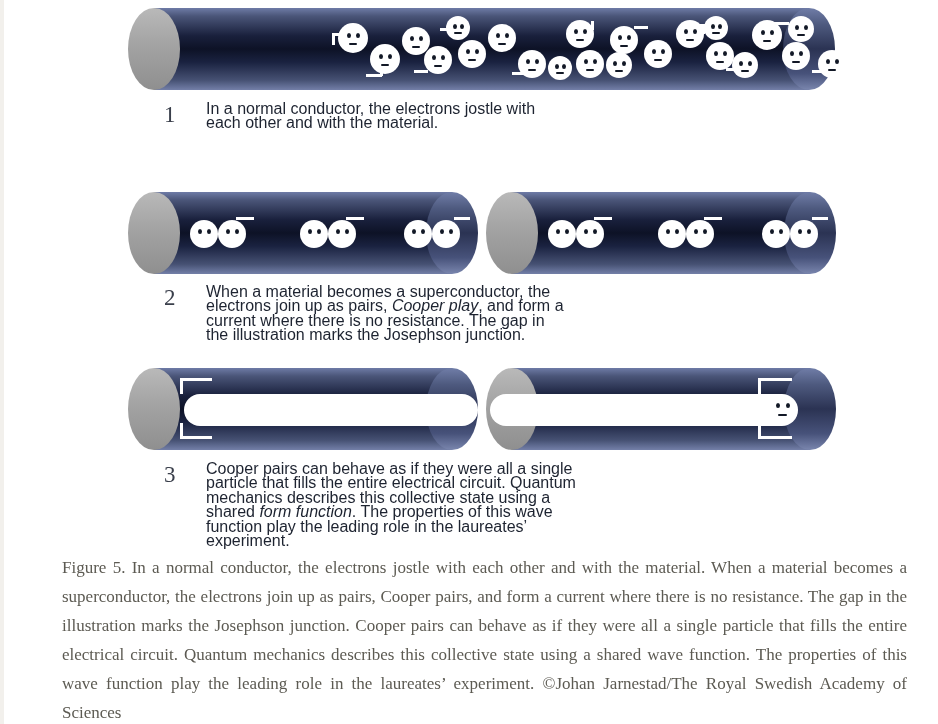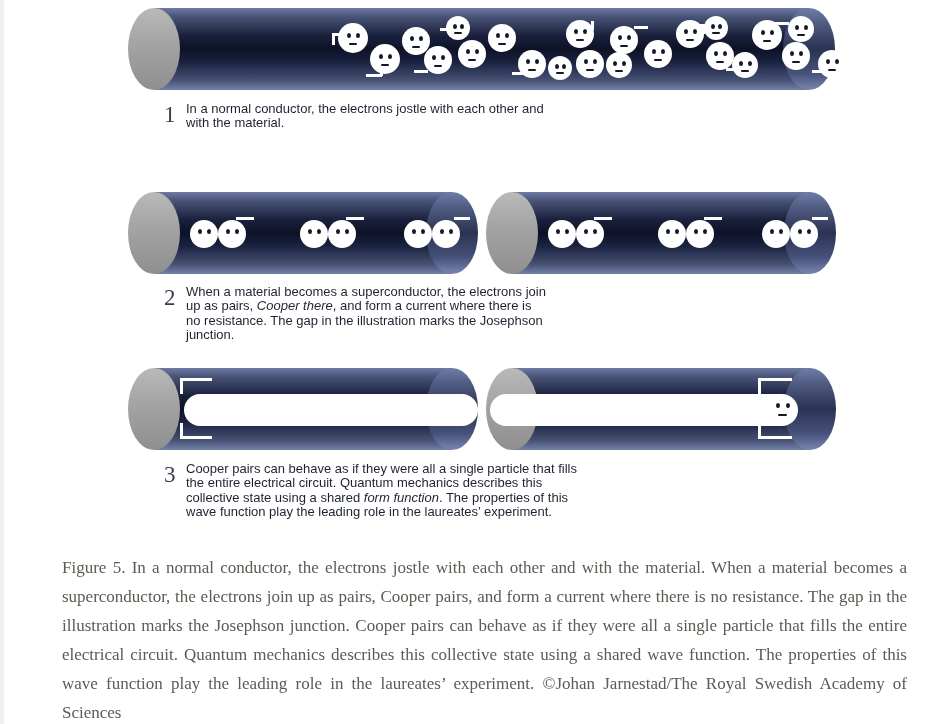--- a/index.html
+++ b/index.html
@@ -121,24 +121,25 @@
     font-family: "Liberation Serif", serif;
     font-size: 23px;
     color: #3a3f4b;
     width: 22px;
     flex: 0 0 22px;
     line-height: 1;
     padding-top: 1px;
   }
   .step-text {
     font-family: "Liberation Sans", sans-serif;
-    font-size: 13px;
+    font-size: 16px;
     line-height: 14.4px;
     color: #1d2330;
     max-width: 360px;
+    margin-left: 20px;
   }
   .step-text em { font-style: italic; }
 
   
   .caption {
     position: absolute;
     left: 62px;
     top: 553px;
     width: 845px;
     font-family: "Liberation Serif", serif;
@@ -361,21 +362,21 @@
           <div class="eye" style="left:17px; top:9px;"></div>
       </div>
       <div class="electron" style="left:304px; top:28px; width:28px; height:28px;">
         <div class="eye" style="left:8px; top:9px;"></div>
           <div class="eye" style="left:17px; top:9px;"></div>
       </div>
     </div>
 
     <div class="step" style="left:164px; top:285px; width:400px;">
       <div class="step-num">2</div>
-      <div class="step-text"><span>When a material becomes a superconductor, the electrons join up as pairs, </span><em>Cooper there</em><span>, and form a current where there is no resistance. The gap in the illustration marks the Josephson junction.</span></div>
+      <div class="step-text"><span>When a material becomes a superconductor, the electrons join up as pairs, </span><em>Cooper play</em><span>, and form a current where there is no resistance. The gap in the illustration marks the Josephson junction.</span></div>
     </div>
 
     <div class="tube" style="left:128px; top:368px; width:350px; height:82px;">
       <div class="tube-body"></div>
       <div class="tube-cap-right"></div>
       <div class="tube-cap-left"></div>
 
       <div class="limb h" style="left:52px; top:10px; width:32px;"></div>
       <div class="limb v" style="left:52px; top:10px; height:16px;"></div>
       <div class="limb h" style="left:52px; top:68px; width:32px;"></div>

